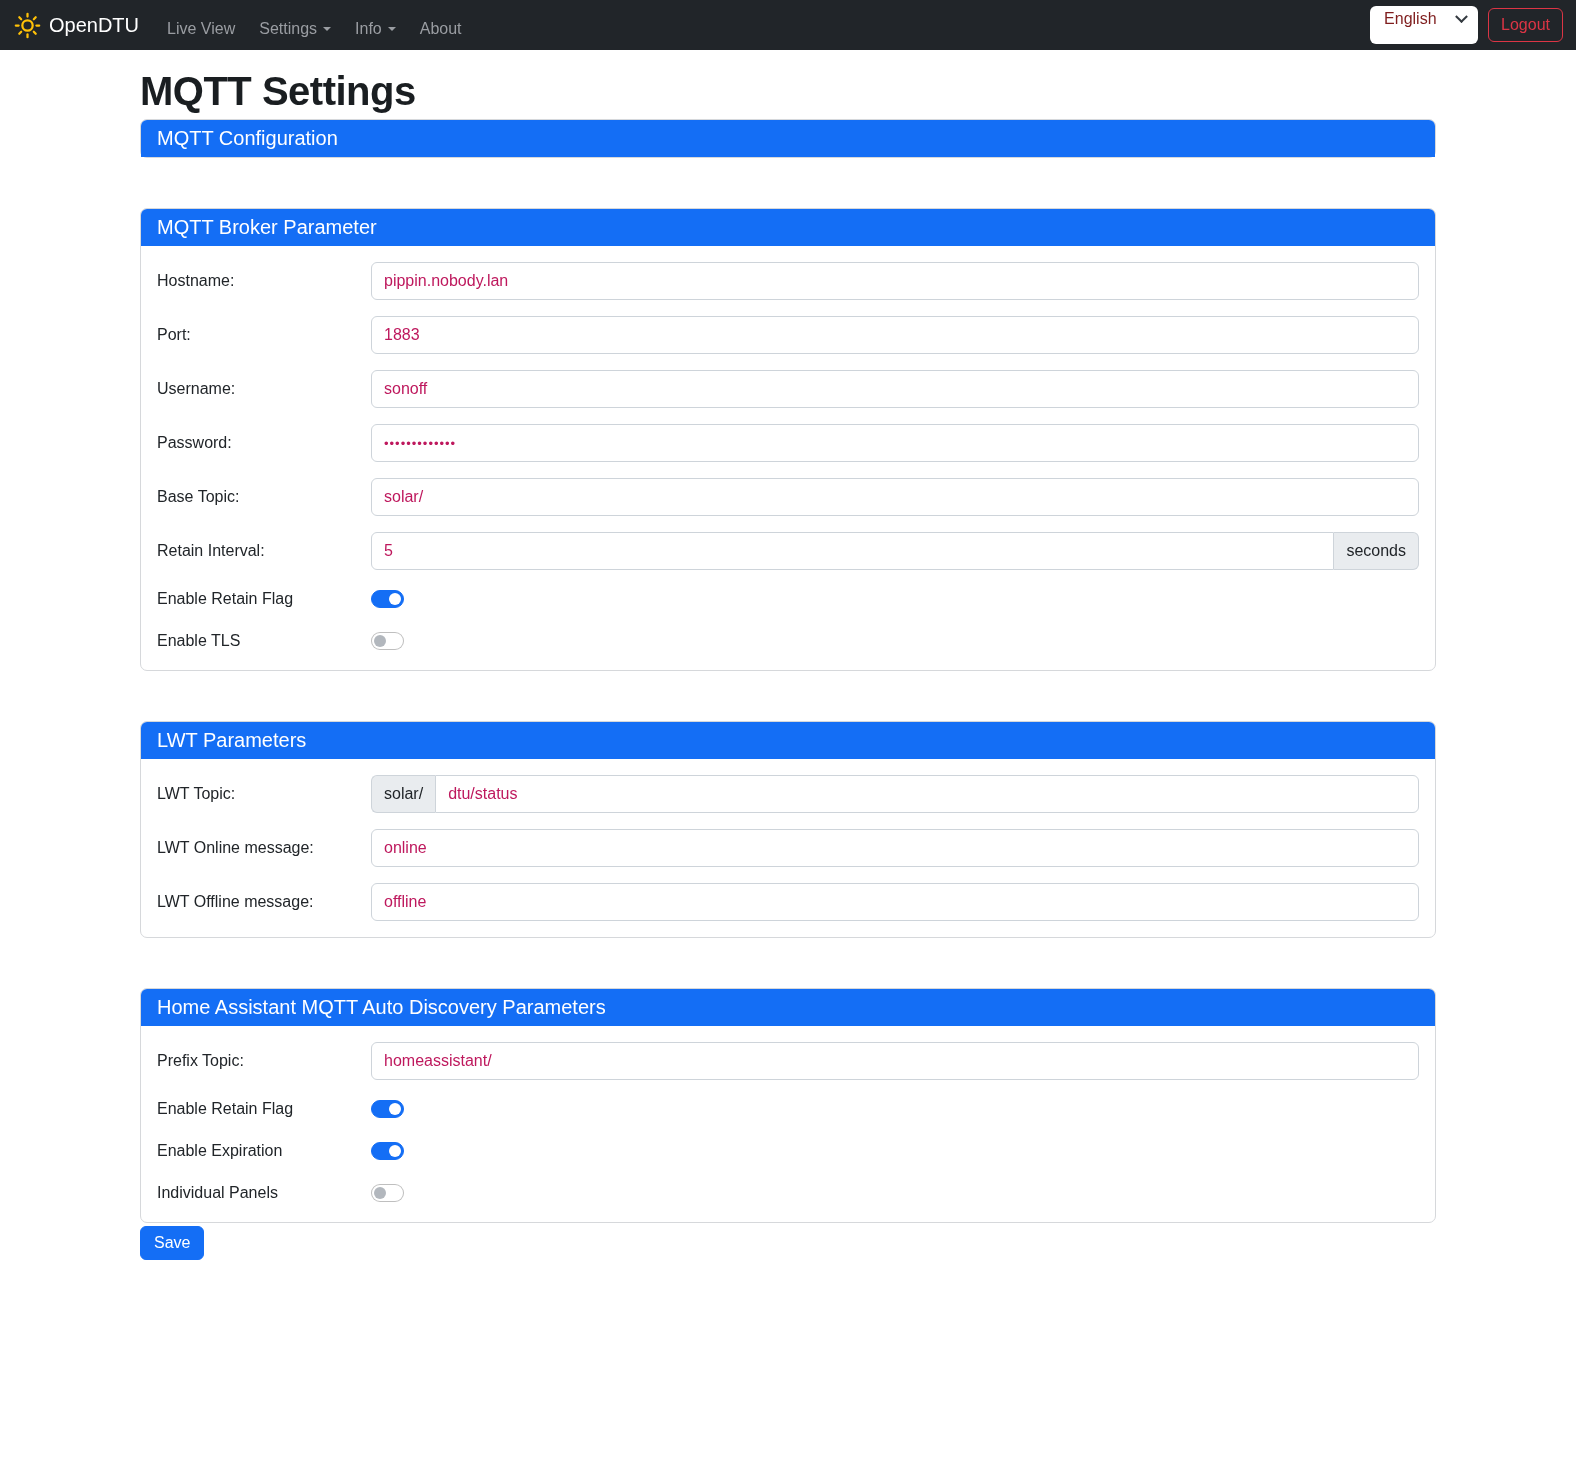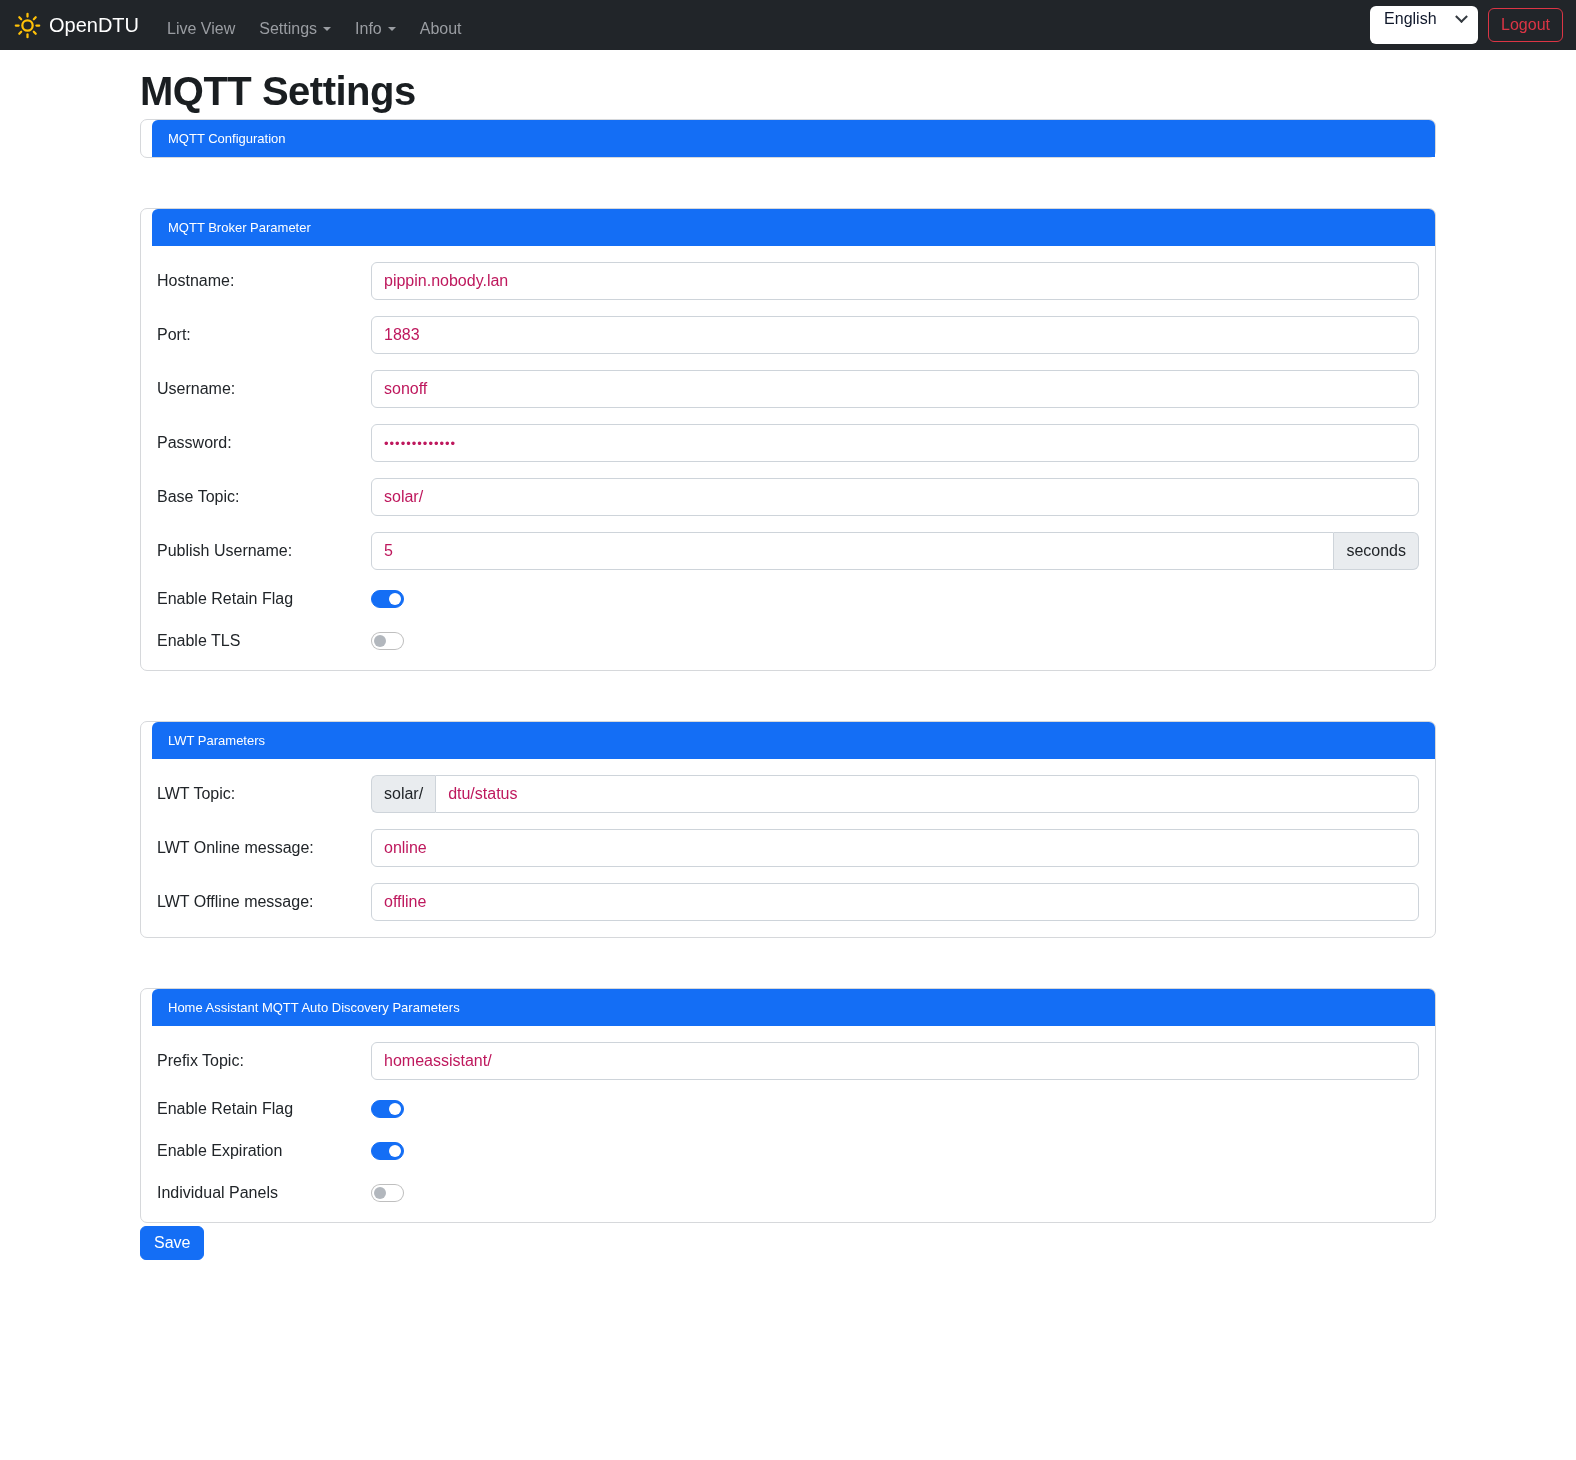--- a/index.html
+++ b/index.html
@@ -50,21 +50,21 @@
   .lang-select {
     background: #ffffff;
     border-radius: 6px;
     height: 38px;
     width: 108px;
     display: flex;
     align-items: center;
     justify-content: space-between;
     padding: 0 12px 12px 14px;
     font-size: 16px;
-    color: #0f172a;
+    color: #7f1d1d;
     cursor: pointer;
     margin-right: 10px;
   }
   .chev {
     width: 9px; height: 9px;
     border-right: 2px solid #343a40;
     border-bottom: 2px solid #343a40;
     transform: rotate(45deg) translate(-2px, -2px);
   }
   .logout-btn {
@@ -94,24 +94,23 @@
     border: 1px solid #d6d8db;
     border-radius: 7px;
     margin-bottom: 50px;
     background: #fff;
   }
   .card:last-of-type { margin-bottom: 3px; }
   .card-header {
     background: #146ef5;
     color: #ffffff;
     padding: 8px 16px;
-    font-size: 13px;
+    font-size: 20px;
     border-radius: 6px 6px 0 0;
     line-height: 21px;
-    margin-left: 11px;
   }
   .card-body { padding: 16px; }
 
   .form-row {
     display: grid;
     grid-template-columns: 214px 1fr;
     align-items: center;
     margin-bottom: 16px;
   }
   .form-row:last-child { margin-bottom: 0; }
@@ -253,21 +252,21 @@
       </div>
       <div class="form-row">
         <span class="form-label">Password:</span>
         <input class="form-control" type="text" style="font-size: 13px; letter-spacing: 1px;" value="•••••••••••••">
       </div>
       <div class="form-row">
         <span class="form-label">Base Topic:</span>
         <input class="form-control" type="text" value="solar/" style="">
       </div>
       <div class="form-row">
-        <span class="form-label">Publish Username:</span>
+        <span class="form-label">Retain Interval:</span>
         <div class="input-group">
           <input class="form-control has-append" type="text" value="5" style="">
           <span class="input-group-text append">seconds</span>
         </div>
       </div>
       <div class="form-row switch-row">
         <span class="form-label">Enable Retain Flag</span>
         <span class="switch on"></span>
       </div>
       <div class="form-row switch-row">

